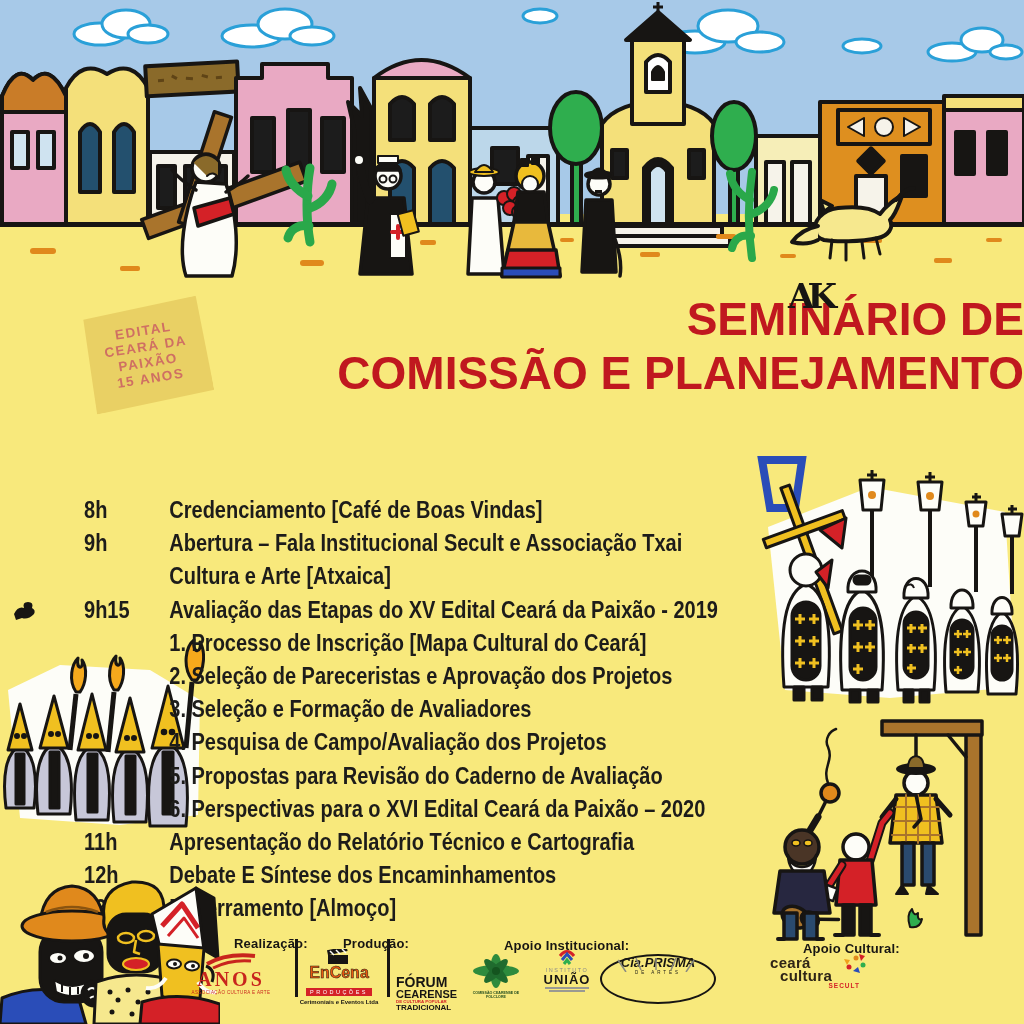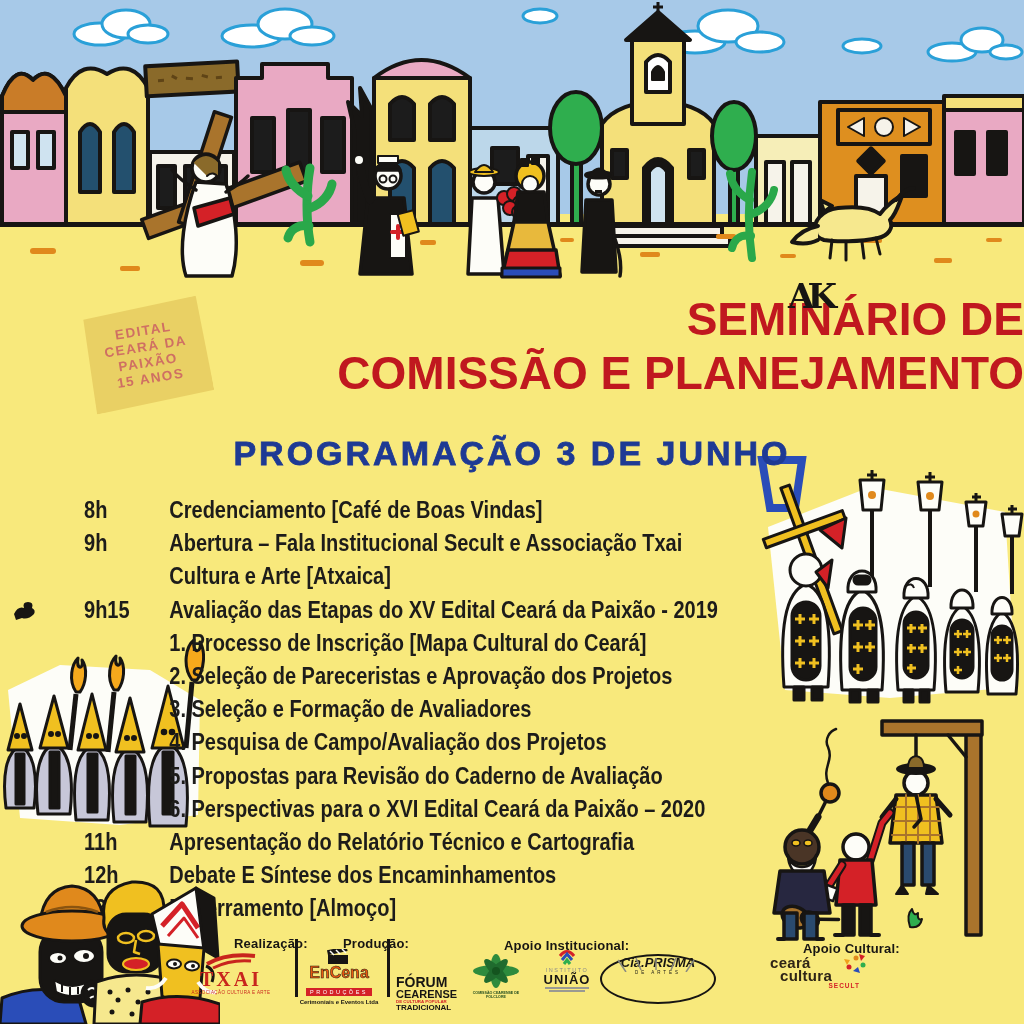--- a/index.html
+++ b/index.html
@@ -274,21 +274,20 @@
     <div>15 ANOS</div>
   </div>
 
   <div class="abs" id="title">
     <div>SEMINÁRIO DE</div>
     <div>COMISSÃO E PLANEJAMENTO</div>
   </div>
 
   <div class="abs" id="ak">AK</div>
 
-  <div class="abs" id="program-heading">PROGRAMAÇÃO 3 DE JUNHO</div>
 
   <svg class="abs" style="left:0;top:630px;z-index:1;" width="205" height="200" viewBox="0 0 205 200">
     <path d="M8,60 L60,35 L150,40 L200,70 L198,185 L120,195 L20,188 Z" fill="#fdfdf8"></path>
     <g stroke="#171513" stroke-width="3" stroke-linejoin="round">
       <path d="M6,178 C2,146 6,122 20,116 C34,122 38,146 34,178 Z" fill="#c7c7d8"></path>
       <rect x="16" y="124" width="8" height="50" fill="#171513"></rect>
       <path d="M20,74 L8,120 L32,120 Z" fill="#f0c020"></path>
       <circle cx="17" cy="106" r="1.5" fill="#171513"></circle>
         <circle cx="24" cy="106" r="1.5" fill="#171513"></circle>
       <line x1="70" y1="120" x2="76" y2="64" stroke-width="5"></line>
@@ -559,21 +558,21 @@
       </g>
     </g>
   </svg>
 
   <div class="flabel" style="left:203px;top:936px;">Realização:</div>
   <div class="fblock" id="txai">
     <svg width="56" height="16" viewBox="0 0 56 16" style="margin:0 auto;">
       <path d="M4,11 C18,3 34,1 52,3" stroke="#c8251d" stroke-width="4" fill="none"></path>
       <path d="M10,15 C22,9 36,7 48,8" stroke="#c8251d" stroke-width="3" fill="none"></path>
     </svg>
-    <div class="name">TXAI</div>
+    <div class="name">ANOS</div>
     <div class="cap">ASSOCIAÇÃO CULTURA E ARTE</div>
   </div>
 
   <div class="vdiv" style="left:295px;top:939px;"></div>
 
   <div class="flabel" style="left:312px;top:936px;">Produção:</div>
   <div class="fblock" id="encena">
     <svg width="30" height="16" viewBox="0 0 30 16" style="margin:0 auto;">
       <rect x="4" y="6" width="20" height="9" fill="#171513"></rect>
       <g transform="rotate(-12 5 6)">

